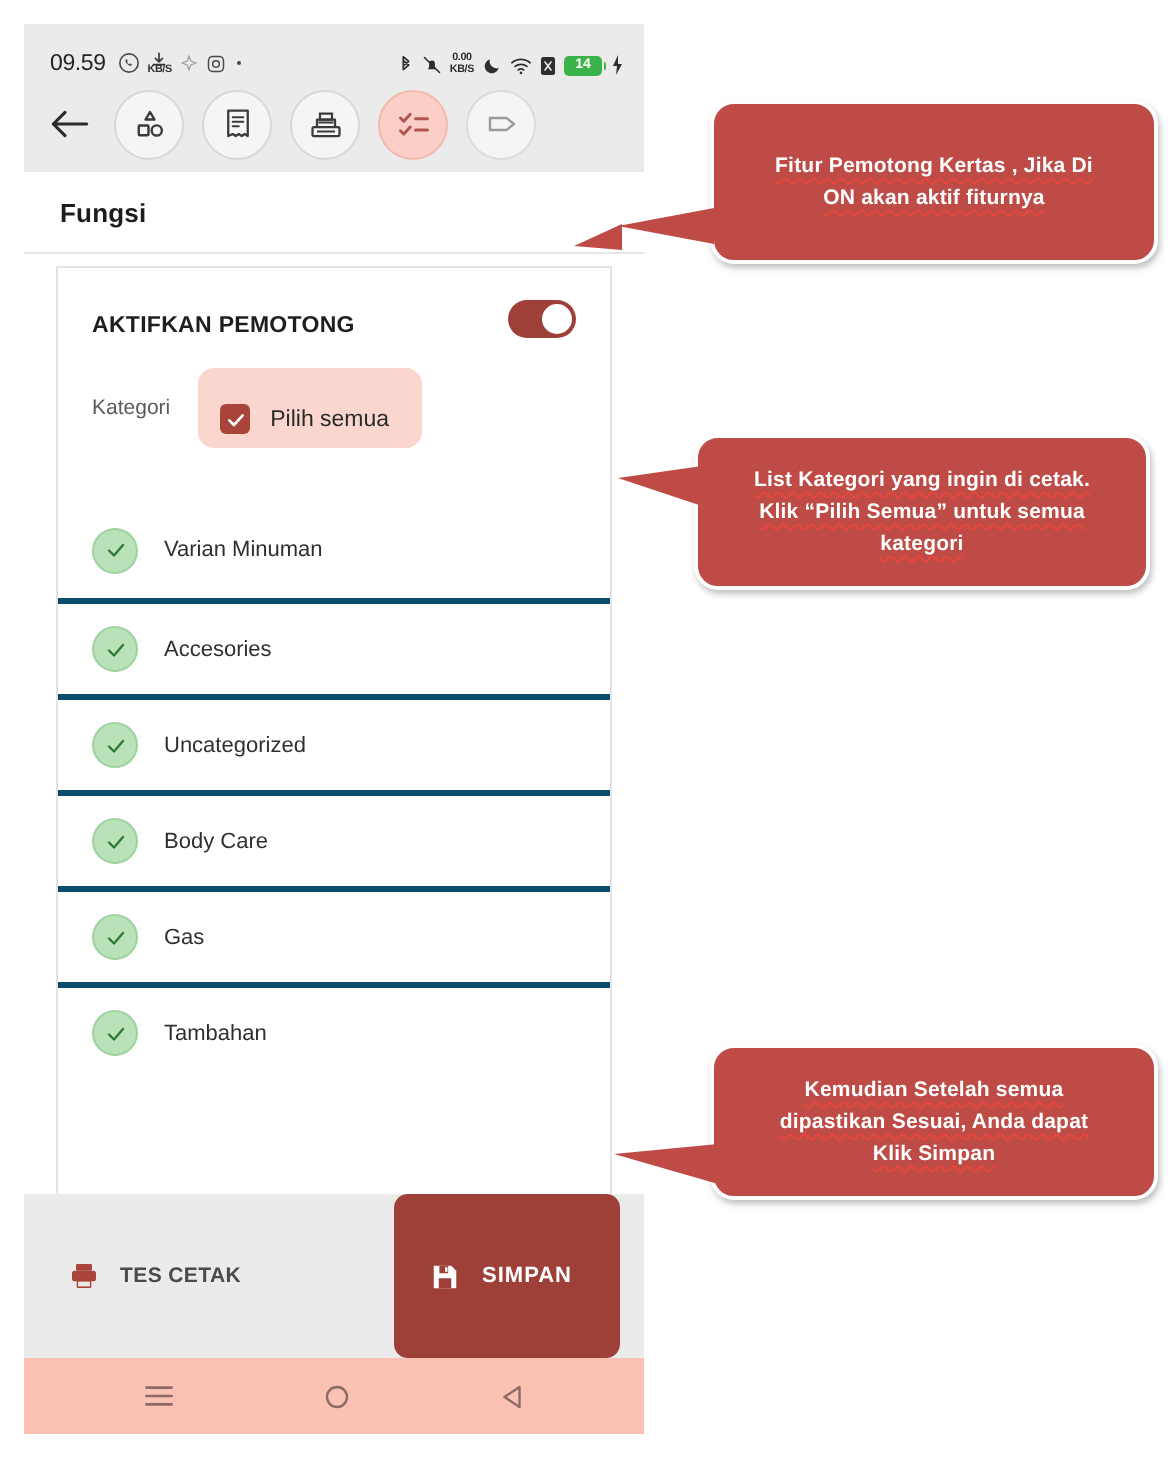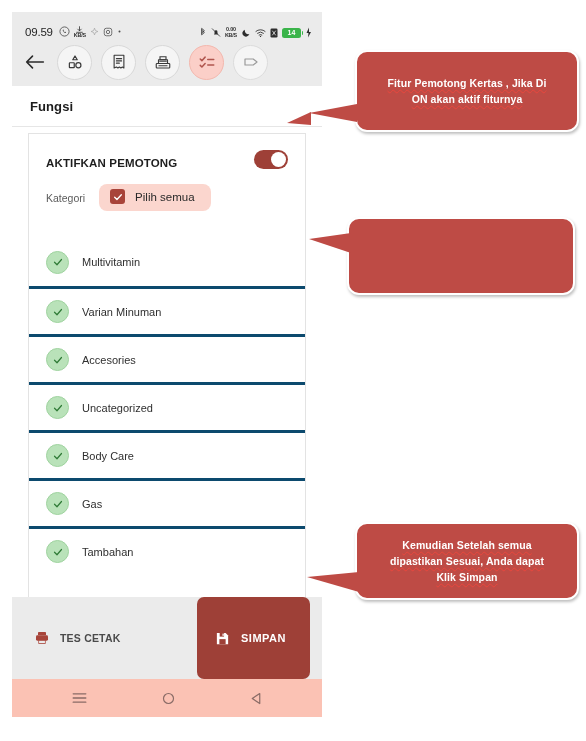--- a/index.html
+++ b/index.html
@@ -191,21 +191,21 @@
     padding: 9px 17px 0 17px;
     gap: 14px;
   }
   .kategori-label {
     font-size: 10.5px;
     color: #5b5b5b;
   }
   .chip {
     background: #fbd6ce;
     border-radius: 8px;
-    padding: 5px 16px 7px 11px;
+    padding: 18px 16px 7px 11px;
     display: flex;
     align-items: center;
     gap: 10px;
     cursor: pointer;
   }
   .chip-box {
     width: 15px;
     height: 15px;
     border-radius: 3px;
     background: #a8443a;
@@ -529,28 +529,20 @@
           <span class="chip-box">
             <svg width="10" height="10" viewBox="0 0 24 24">
                 <path d="M4 12.5l5.5 5.5L20 6.5" stroke="#ffffff" stroke-width="3.2" fill="none" stroke-linecap="round" stroke-linejoin="round"></path>
               </svg>
           </span>
           <span class="chip-text">Pilih semua</span>
         </span>
       </div>
 
       <div class="cat-list">
-        <div class="cat-item">
-          <span class="cat-check">
-              <svg width="12" height="12" viewBox="0 0 24 24">
-                <path d="M5 12.5l5 5L19 7" stroke="#2f7a36" stroke-width="2.4" fill="none" stroke-linecap="round" stroke-linejoin="round"></path>
-              </svg>
-            </span>
-          <span class="cat-name">Multivitamin</span>
-        </div>
         <div class="cat-item">
           <span class="cat-check">
               <svg width="12" height="12" viewBox="0 0 24 24">
                 <path d="M5 12.5l5 5L19 7" stroke="#2f7a36" stroke-width="2.4" fill="none" stroke-linecap="round" stroke-linejoin="round"></path>
               </svg>
             </span>
           <span class="cat-name">Varian Minuman</span>
         </div>
         <div class="cat-item">
           <span class="cat-check">
@@ -636,20 +628,25 @@
   <span class="tail"></span>
   <span class="tail2"></span>
   <div>
     <div class="squiggle">Fitur Pemotong Kertas , Jika Di</div>
     <div class="squiggle">ON akan aktif fiturnya</div>
   </div>
 </div>
 
 <div class="callout" id="callout-2">
   <span class="tail"></span>
+  <div>
+    <div class="squiggle">List Kategori yang ingin di cetak.</div>
+    <div class="squiggle">Klik “Pilih Semua” untuk semua</div>
+    <div class="squiggle">kategori</div>
+  </div>
 </div>
 
 <div class="callout" id="callout-3">
   <span class="tail"></span>
   <div>
     <div class="squiggle">Kemudian Setelah semua</div>
     <div class="squiggle">dipastikan Sesuai, Anda dapat</div>
     <div class="squiggle">Klik Simpan</div>
   </div>
 </div>

